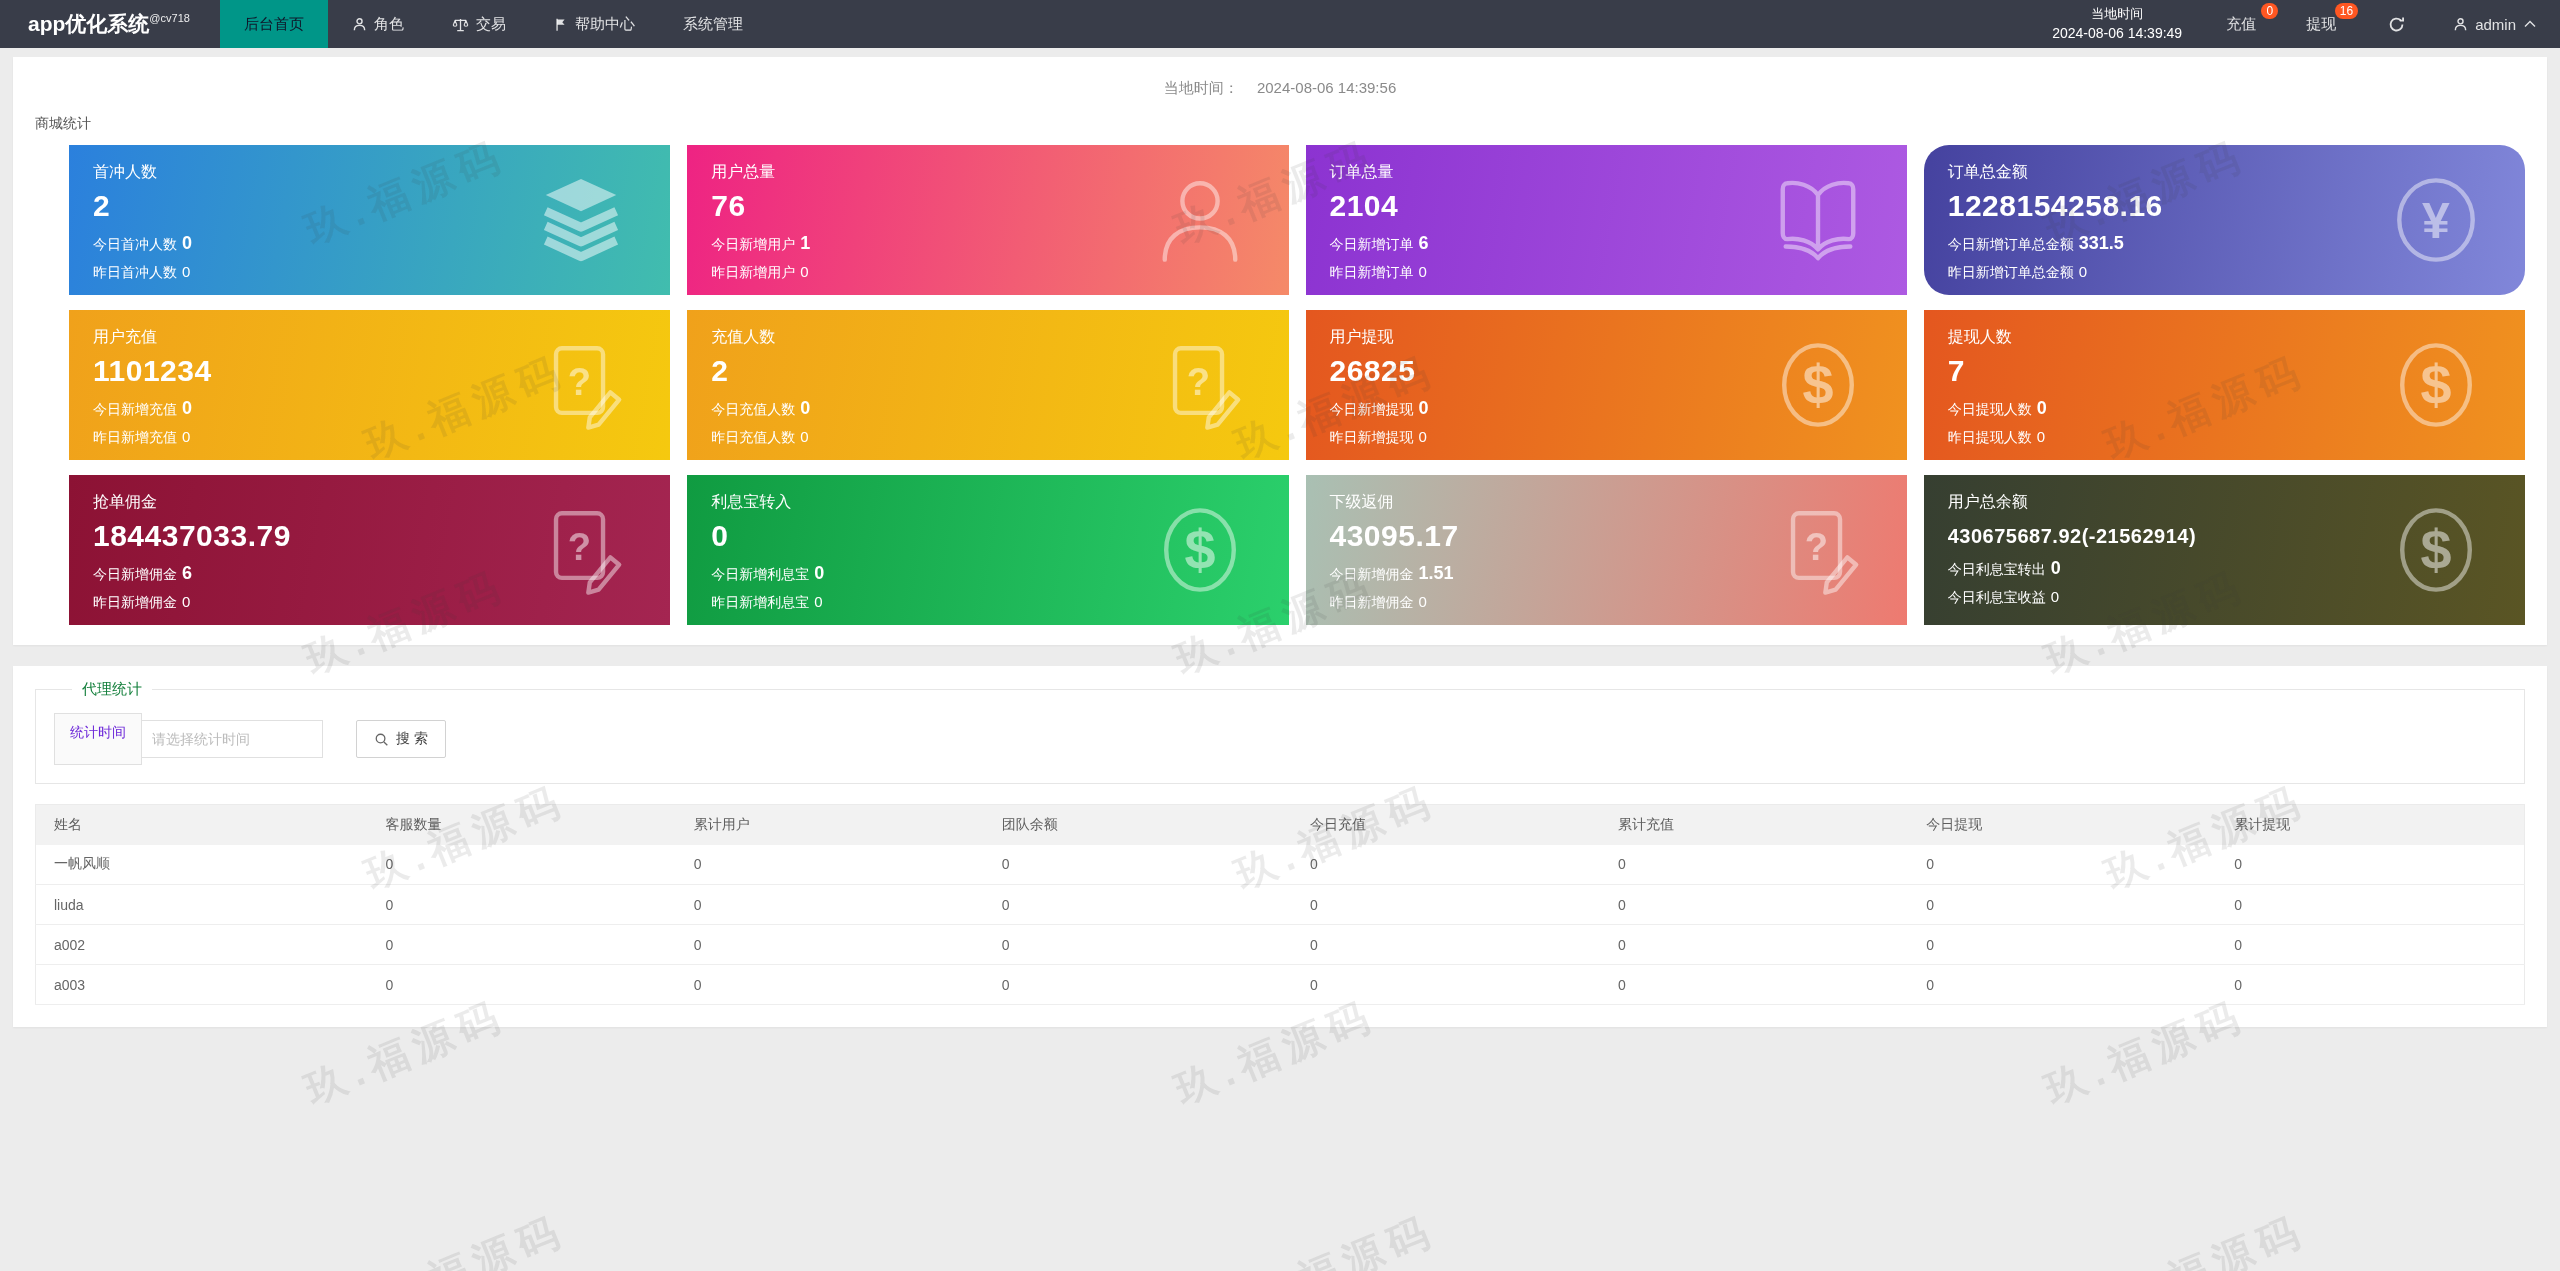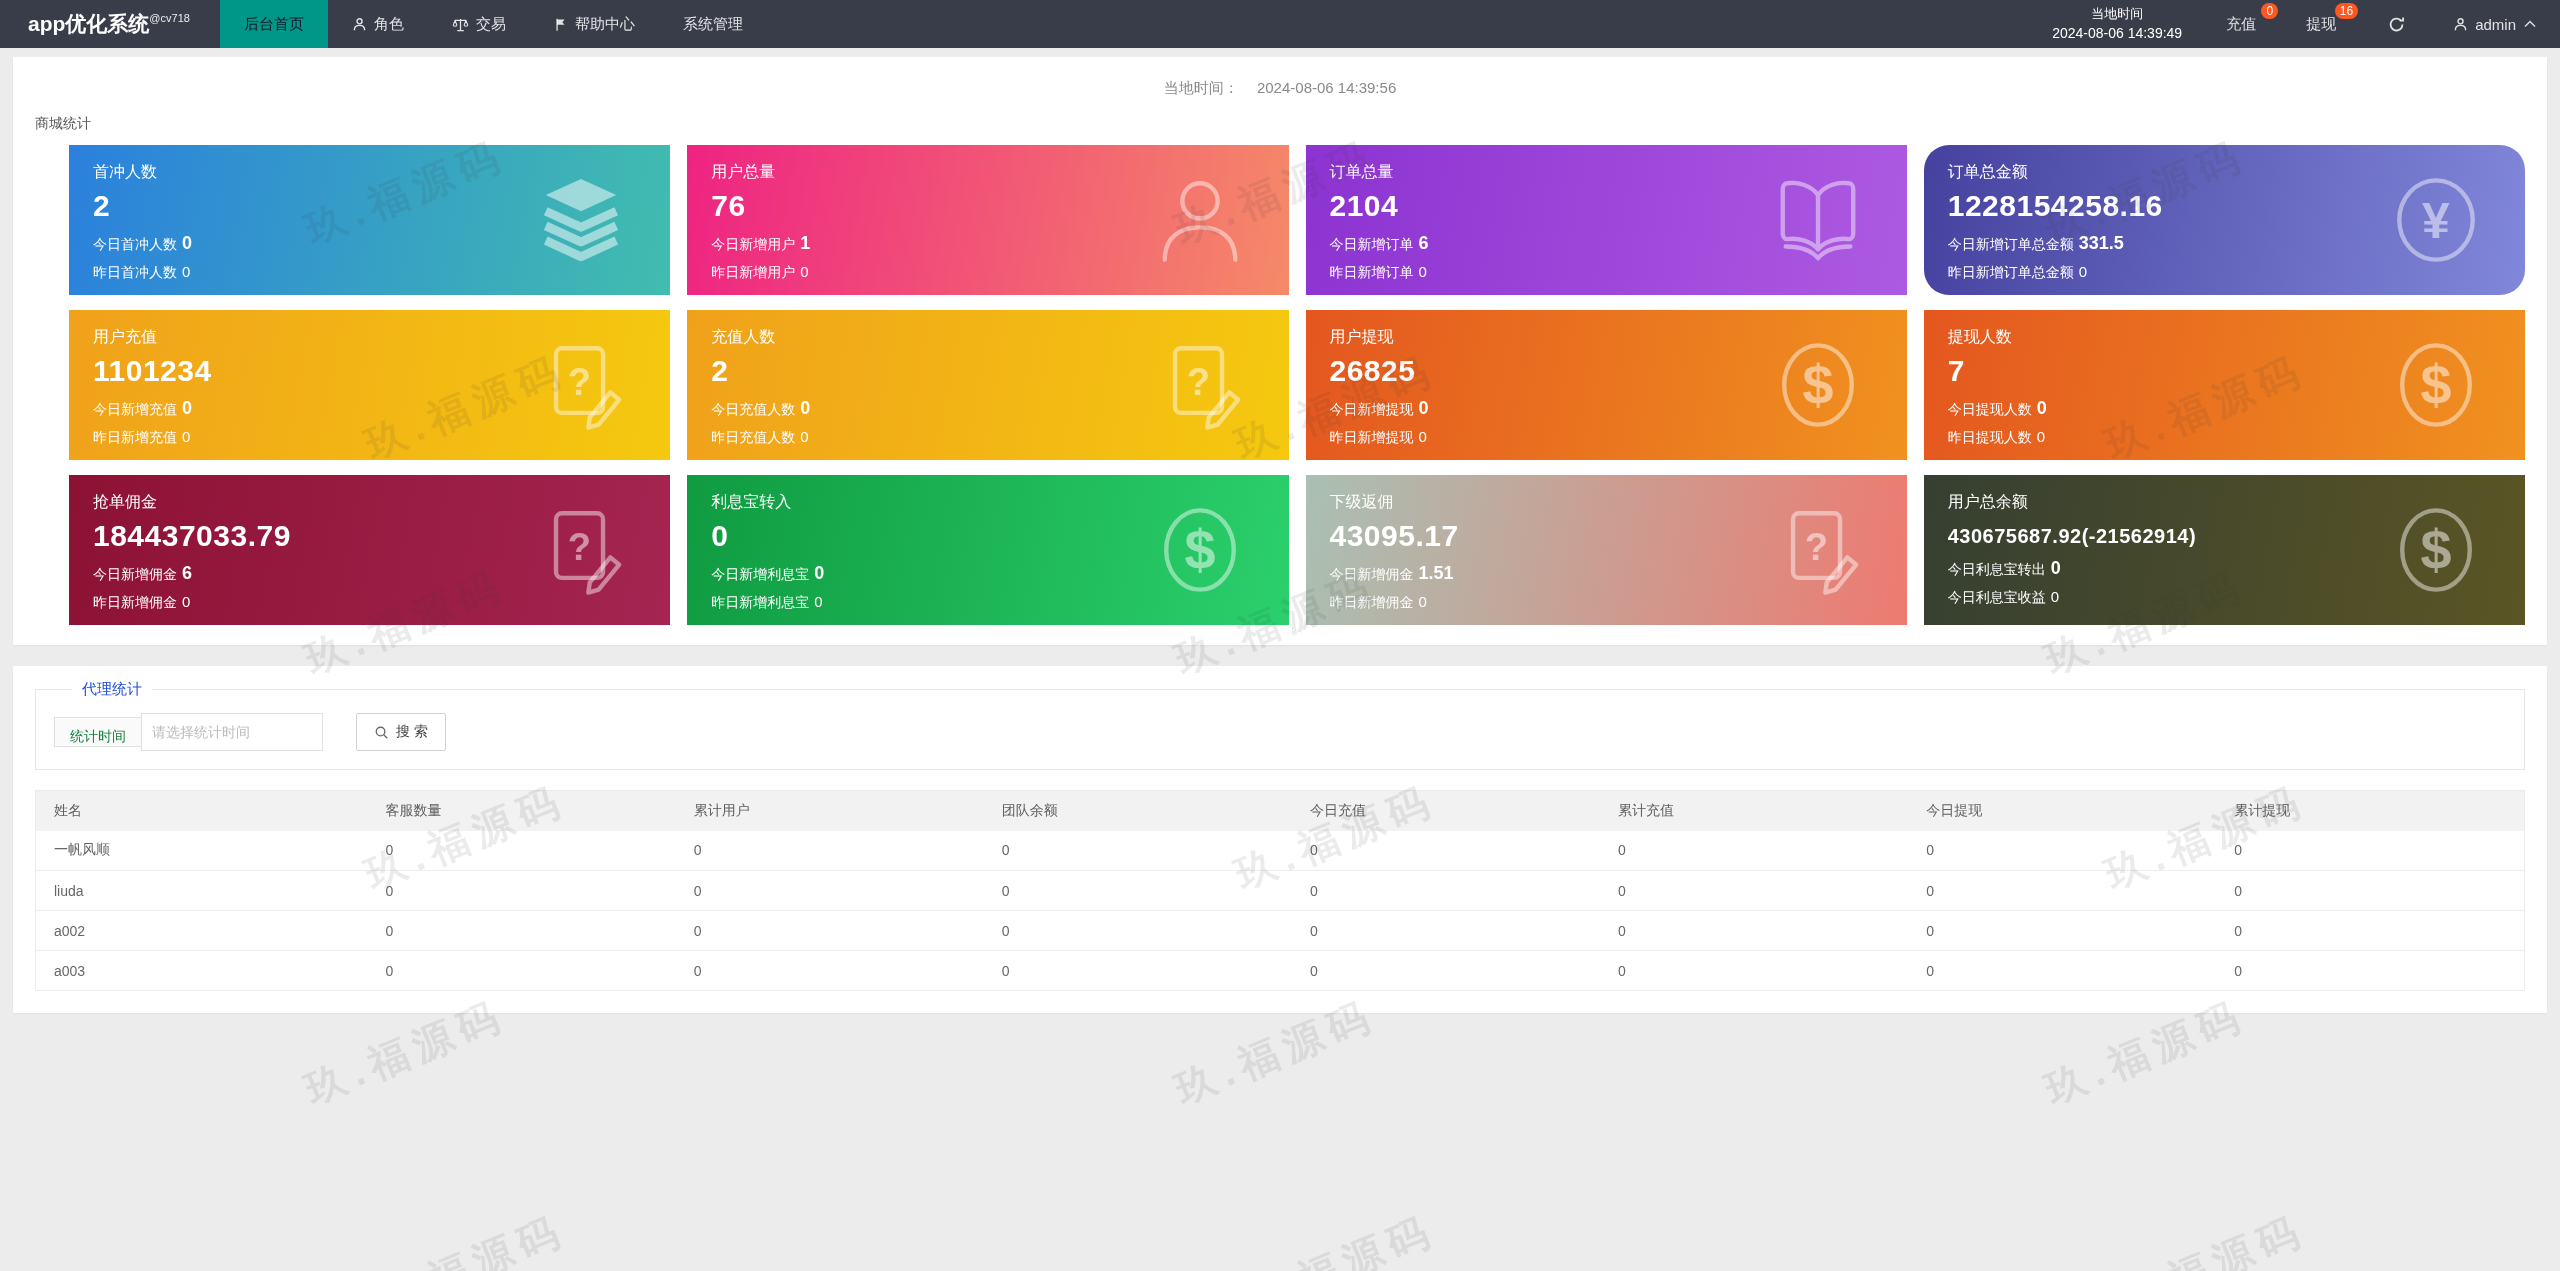--- a/index.html
+++ b/index.html
@@ -58,25 +58,25 @@
   .card-line .nv { font-size:15px; margin-left:5px; font-weight:normal; }
   .card-icon { position:absolute; right:42px; top:50%; transform:translateY(-50%); width:94px; height:94px; }
   .card-icon svg { width:100%; height:100%; }
   .st  { fill:none; stroke:rgba(255,255,255,.45); stroke-width:3; stroke-linecap:round; stroke-linejoin:round; }
   .st2 { fill:none; stroke:rgba(255,255,255,.5); stroke-width:6; stroke-linejoin:round; }
   .sf  { fill:rgba(255,255,255,.5); }
   .stext { fill:rgba(255,255,255,.5); stroke:none; font-weight:600; text-anchor:middle; font-family:"Liberation Sans","DejaVu Sans",sans-serif; }
 
   
   .fieldset { border:1px solid #e6e6e6; margin:0 9px; padding:14px 18px 18px; }
-  .fieldset legend { padding:0 10px; margin-left:18px; font-size:15px; color:#1d4ed8; }
+  .fieldset legend { padding:0 10px; margin-left:18px; font-size:15px; color:#15803d; }
   .form-row { display:flex; align-items:center; }
   .form-label {
-    height:30px; line-height:36px; border:1px solid #e0e0e0; background:#fafafa;
-    padding:0 15px; font-size:14px; color:#15803d;
+    height:52px; line-height:36px; border:1px solid #e0e0e0; background:#fafafa;
+    padding:0 15px; font-size:14px; color:#6d28d9;
   }
   .form-input {
     height:38px; width:182px; border:1px solid #e0e0e0; margin-left:-1px;
     padding:0 10px; font-size:14px; color:#666; outline:none;
     font-family:"Liberation Sans","DejaVu Sans",sans-serif;
   }
   .form-input::placeholder { color:#bcbcbc; }
   .search-btn {
     margin-left:33px; height:38px; padding:0 17px; background:#fff;
     border:1px solid #d2d2d2; border-radius:2px; font-size:14px; color:#444;

